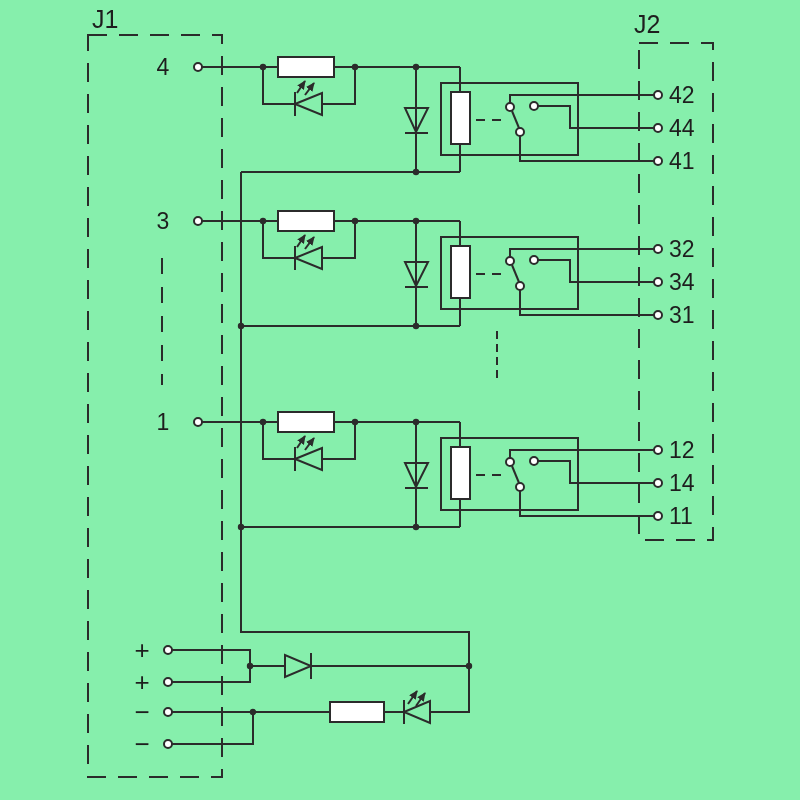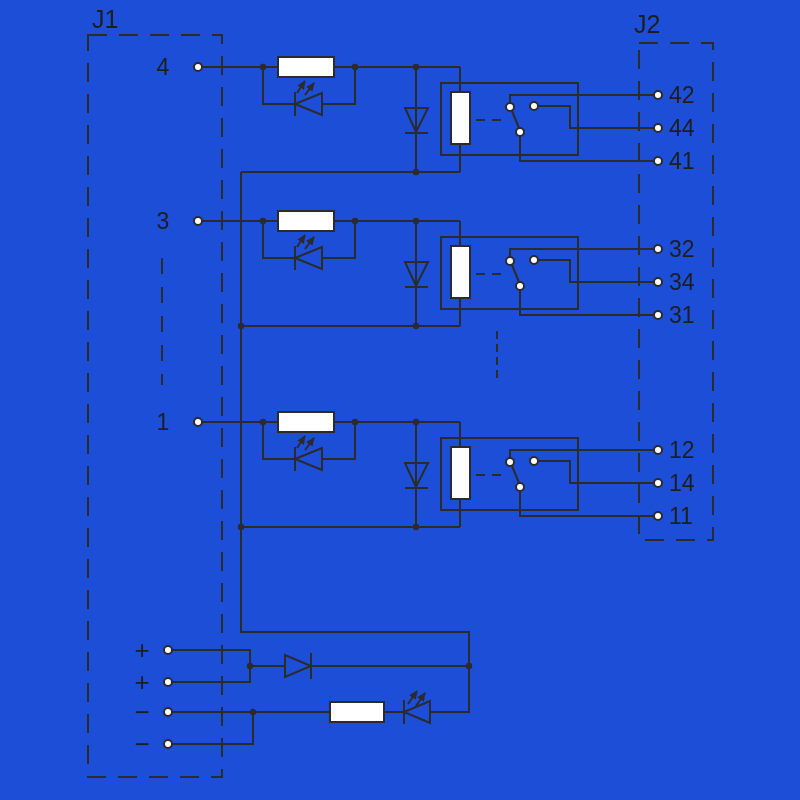--- a/index.html
+++ b/index.html
@@ -1,16 +1,16 @@
 <!DOCTYPE html>
 <html><head>
 <meta charset="utf-8">
 <style>
   html,body{margin:0;padding:0;background:#fdfdfd;}
-  .stage{position:relative;width:800px;height:800px;background:#1d4ed8;overflow:hidden;font-family:"Liberation Sans",sans-serif;}
+  .stage{position:relative;width:800px;height:800px;background:#86efac;overflow:hidden;font-family:"Liberation Sans",sans-serif;}
   svg{display:block;}
   .w{fill:none;stroke:#2b2b2b;stroke-width:2;}
   .wf{fill:#ffffff;stroke:#2b2b2b;stroke-width:2;}
   .dot{fill:#2b2b2b;stroke:none;}
   .db{fill:none;stroke:#2b2b2b;stroke-width:2;stroke-dasharray:19 12;}
   .de{stroke-dasharray:16 13;}
   .ds{stroke-dasharray:8 5;}
   .dl{stroke-dasharray:9 7;}
   text{fill:#1e1e1e;font-family:"Liberation Sans",sans-serif;font-size:23px;}
   .big{font-size:25px;}

